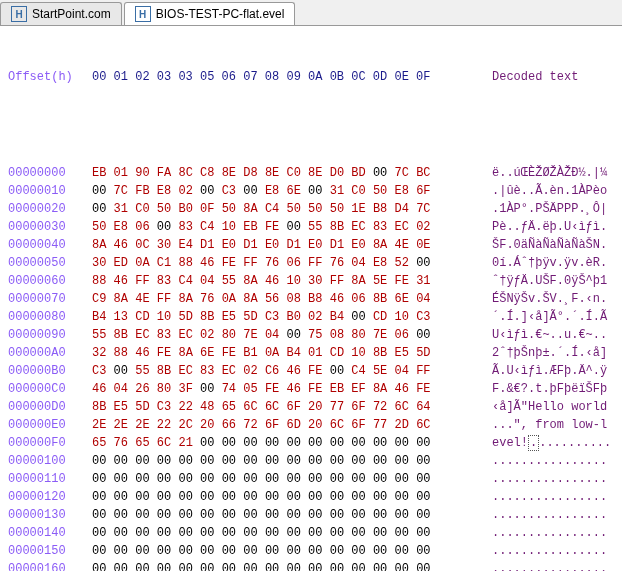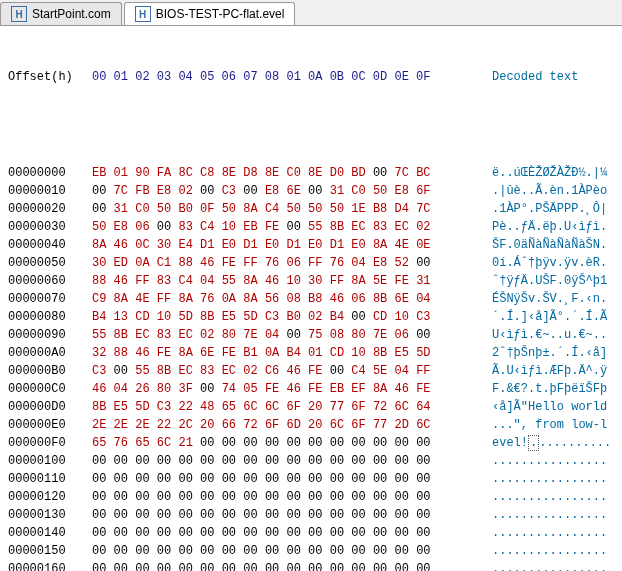--- a/index.html
+++ b/index.html
@@ -3,41 +3,41 @@
 <meta charset="utf-8">
 <style>
 html,body{margin:0;padding:0;font-family:'Courier New',monospace;font-size:12px;background:#fff;color:#000}
 .tabs{display:flex;border-bottom:1px solid #999;background:#f0f0f0;font-family:'Segoe UI',Tahoma,sans-serif;font-size:12px}
 .tab{display:flex;align-items:center;padding:3px 10px;border:1px solid #999;border-bottom:none;background:#fff;margin-right:2px;margin-top:2px;border-top-left-radius:3px;border-top-right-radius:3px;cursor:pointer}
 .tab.inactive{background:#e8e8e8}
 .tab-icon{width:14px;height:14px;margin-right:5px;display:inline-flex;align-items:center;justify-content:center;color:#3a6ea5;font-size:10px;border:1px solid #3a6ea5;font-weight:bold}
 .hex{padding:6px 8px;white-space:pre;line-height:1.5}
 .hdr{color:#1a1a8a}
 .row{display:flex}
-.off{color:#000000;width:84px}
+.off{color:#8b5cf6;width:84px}
 .bytes{width:400px}
 .nz{color:#b00000}
 .zz{color:#000}
-.dec{color:#0369a1}
+.dec{color:#701a75}
 .boxed{border:1px dotted #555;padding:0 1px}
 </style>
 </head>
 <body>
 
 <div class="tabs">
     <div class="tab inactive">
       <span class="tab-icon">H</span>
       <span>StartPoint.com</span>
     </div>
     <div class="tab">
       <span class="tab-icon">H</span>
       <span>BIOS-TEST-PC-flat.evel</span>
     </div>
   </div>
 <div class="hex">
   <div class="row hdr">
     <span class="off">Offset(h)</span>
-    <span class="bytes">00 01 02 03 04 05 06 07 08 01 0A 0B 0C 0D 0E 0F</span>
+    <span class="bytes">00 01 02 03 03 05 06 07 08 09 0A 0B 0C 0D 0E 0F</span>
     <span class="dec">Decoded text</span>
   </div>
   <div style="height:6px"></div>
   <div id="rows"><div class="row"><span class="off">00000000</span><span class="bytes"><span class="nz">EB</span> <span class="nz">01</span> <span class="nz">90</span> <span class="nz">FA</span> <span class="nz">8C</span> <span class="nz">C8</span> <span class="nz">8E</span> <span class="nz">D8</span> <span class="nz">8E</span> <span class="nz">C0</span> <span class="nz">8E</span> <span class="nz">D0</span> <span class="nz">BD</span> <span class="zz">00</span> <span class="nz">7C</span> <span class="nz">BC</span></span><span class="dec">ë..úŒÈŽØŽÀŽĐ½.|¼</span></div><div class="row"><span class="off">00000010</span><span class="bytes"><span class="zz">00</span> <span class="nz">7C</span> <span class="nz">FB</span> <span class="nz">E8</span> <span class="nz">02</span> <span class="zz">00</span> <span class="nz">C3</span> <span class="zz">00</span> <span class="nz">E8</span> <span class="nz">6E</span> <span class="zz">00</span> <span class="nz">31</span> <span class="nz">C0</span> <span class="nz">50</span> <span class="nz">E8</span> <span class="nz">6F</span></span><span class="dec">.|ûè..Ã.èn.1ÀPèo</span></div><div class="row"><span class="off">00000020</span><span class="bytes"><span class="zz">00</span> <span class="nz">31</span> <span class="nz">C0</span> <span class="nz">50</span> <span class="nz">B0</span> <span class="nz">0F</span> <span class="nz">50</span> <span class="nz">8A</span> <span class="nz">C4</span> <span class="nz">50</span> <span class="nz">50</span> <span class="nz">50</span> <span class="nz">1E</span> <span class="nz">B8</span> <span class="nz">D4</span> <span class="nz">7C</span></span><span class="dec">.1ÀP°.PŠÄPPP.¸Ô|</span></div><div class="row"><span class="off">00000030</span><span class="bytes"><span class="nz">50</span> <span class="nz">E8</span> <span class="nz">06</span> <span class="zz">00</span> <span class="nz">83</span> <span class="nz">C4</span> <span class="nz">10</span> <span class="nz">EB</span> <span class="nz">FE</span> <span class="zz">00</span> <span class="nz">55</span> <span class="nz">8B</span> <span class="nz">EC</span> <span class="nz">83</span> <span class="nz">EC</span> <span class="nz">02</span></span><span class="dec">Pè..ƒÄ.ëþ.U‹ìƒì.</span></div><div class="row"><span class="off">00000040</span><span class="bytes"><span class="nz">8A</span> <span class="nz">46</span> <span class="nz">0C</span> <span class="nz">30</span> <span class="nz">E4</span> <span class="nz">D1</span> <span class="nz">E0</span> <span class="nz">D1</span> <span class="nz">E0</span> <span class="nz">D1</span> <span class="nz">E0</span> <span class="nz">D1</span> <span class="nz">E0</span> <span class="nz">8A</span> <span class="nz">4E</span> <span class="nz">0E</span></span><span class="dec">ŠF.0äÑàÑàÑàÑàŠN.</span></div><div class="row"><span class="off">00000050</span><span class="bytes"><span class="nz">30</span> <span class="nz">ED</span> <span class="nz">0A</span> <span class="nz">C1</span> <span class="nz">88</span> <span class="nz">46</span> <span class="nz">FE</span> <span class="nz">FF</span> <span class="nz">76</span> <span class="nz">06</span> <span class="nz">FF</span> <span class="nz">76</span> <span class="nz">04</span> <span class="nz">E8</span> <span class="nz">52</span> <span class="zz">00</span></span><span class="dec">0í.Áˆ†þÿv.ÿv.èR.</span></div><div class="row"><span class="off">00000060</span><span class="bytes"><span class="nz">88</span> <span class="nz">46</span> <span class="nz">FF</span> <span class="nz">83</span> <span class="nz">C4</span> <span class="nz">04</span> <span class="nz">55</span> <span class="nz">8A</span> <span class="nz">46</span> <span class="nz">10</span> <span class="nz">30</span> <span class="nz">FF</span> <span class="nz">8A</span> <span class="nz">5E</span> <span class="nz">FE</span> <span class="nz">31</span></span><span class="dec">ˆ†ÿƒÄ.UŠF.0ÿŠ^þ1</span></div><div class="row"><span class="off">00000070</span><span class="bytes"><span class="nz">C9</span> <span class="nz">8A</span> <span class="nz">4E</span> <span class="nz">FF</span> <span class="nz">8A</span> <span class="nz">76</span> <span class="nz">0A</span> <span class="nz">8A</span> <span class="nz">56</span> <span class="nz">08</span> <span class="nz">B8</span> <span class="nz">46</span> <span class="nz">06</span> <span class="nz">8B</span> <span class="nz">6E</span> <span class="nz">04</span></span><span class="dec">ÉŠNÿŠv.ŠV.¸F.‹n.</span></div><div class="row"><span class="off">00000080</span><span class="bytes"><span class="nz">B4</span> <span class="nz">13</span> <span class="nz">CD</span> <span class="nz">10</span> <span class="nz">5D</span> <span class="nz">8B</span> <span class="nz">E5</span> <span class="nz">5D</span> <span class="nz">C3</span> <span class="nz">B0</span> <span class="nz">02</span> <span class="nz">B4</span> <span class="zz">00</span> <span class="nz">CD</span> <span class="nz">10</span> <span class="nz">C3</span></span><span class="dec">´.Í.]‹å]Ã°.´.Í.Ã</span></div><div class="row"><span class="off">00000090</span><span class="bytes"><span class="nz">55</span> <span class="nz">8B</span> <span class="nz">EC</span> <span class="nz">83</span> <span class="nz">EC</span> <span class="nz">02</span> <span class="nz">80</span> <span class="nz">7E</span> <span class="nz">04</span> <span class="zz">00</span> <span class="nz">75</span> <span class="nz">08</span> <span class="nz">80</span> <span class="nz">7E</span> <span class="nz">06</span> <span class="zz">00</span></span><span class="dec">U‹ìƒì.€~..u.€~..</span></div><div class="row"><span class="off">000000A0</span><span class="bytes"><span class="nz">32</span> <span class="nz">88</span> <span class="nz">46</span> <span class="nz">FE</span> <span class="nz">8A</span> <span class="nz">6E</span> <span class="nz">FE</span> <span class="nz">B1</span> <span class="nz">0A</span> <span class="nz">B4</span> <span class="nz">01</span> <span class="nz">CD</span> <span class="nz">10</span> <span class="nz">8B</span> <span class="nz">E5</span> <span class="nz">5D</span></span><span class="dec">2ˆ†þŠnþ±.´.Í.‹å]</span></div><div class="row"><span class="off">000000B0</span><span class="bytes"><span class="nz">C3</span> <span class="zz">00</span> <span class="nz">55</span> <span class="nz">8B</span> <span class="nz">EC</span> <span class="nz">83</span> <span class="nz">EC</span> <span class="nz">02</span> <span class="nz">C6</span> <span class="nz">46</span> <span class="nz">FE</span> <span class="zz">00</span> <span class="nz">C4</span> <span class="nz">5E</span> <span class="nz">04</span> <span class="nz">FF</span></span><span class="dec">Ã.U‹ìƒì.ÆFþ.Ä^.ÿ</span></div><div class="row"><span class="off">000000C0</span><span class="bytes"><span class="nz">46</span> <span class="nz">04</span> <span class="nz">26</span> <span class="nz">80</span> <span class="nz">3F</span> <span class="zz">00</span> <span class="nz">74</span> <span class="nz">05</span> <span class="nz">FE</span> <span class="nz">46</span> <span class="nz">FE</span> <span class="nz">EB</span> <span class="nz">EF</span> <span class="nz">8A</span> <span class="nz">46</span> <span class="nz">FE</span></span><span class="dec">F.&amp;€?.t.þFþëïŠFþ</span></div><div class="row"><span class="off">000000D0</span><span class="bytes"><span class="nz">8B</span> <span class="nz">E5</span> <span class="nz">5D</span> <span class="nz">C3</span> <span class="nz">22</span> <span class="nz">48</span> <span class="nz">65</span> <span class="nz">6C</span> <span class="nz">6C</span> <span class="nz">6F</span> <span class="nz">20</span> <span class="nz">77</span> <span class="nz">6F</span> <span class="nz">72</span> <span class="nz">6C</span> <span class="nz">64</span></span><span class="dec">‹å]Ã"Hello world</span></div><div class="row"><span class="off">000000E0</span><span class="bytes"><span class="nz">2E</span> <span class="nz">2E</span> <span class="nz">2E</span> <span class="nz">22</span> <span class="nz">2C</span> <span class="nz">20</span> <span class="nz">66</span> <span class="nz">72</span> <span class="nz">6F</span> <span class="nz">6D</span> <span class="nz">20</span> <span class="nz">6C</span> <span class="nz">6F</span> <span class="nz">77</span> <span class="nz">2D</span> <span class="nz">6C</span></span><span class="dec">...", from low-l</span></div><div class="row"><span class="off">000000F0</span><span class="bytes"><span class="nz">65</span> <span class="nz">76</span> <span class="nz">65</span> <span class="nz">6C</span> <span class="nz">21</span> <span class="zz">00</span> <span class="zz">00</span> <span class="zz">00</span> <span class="zz">00</span> <span class="zz">00</span> <span class="zz">00</span> <span class="zz">00</span> <span class="zz">00</span> <span class="zz">00</span> <span class="zz">00</span> <span class="zz">00</span></span><span class="dec"><span>evel!</span><span class="boxed">.</span><span>..........</span></span></div><div class="row"><span class="off">00000100</span><span class="bytes"><span class="zz">00</span> <span class="zz">00</span> <span class="zz">00</span> <span class="zz">00</span> <span class="zz">00</span> <span class="zz">00</span> <span class="zz">00</span> <span class="zz">00</span> <span class="zz">00</span> <span class="zz">00</span> <span class="zz">00</span> <span class="zz">00</span> <span class="zz">00</span> <span class="zz">00</span> <span class="zz">00</span> <span class="zz">00</span></span><span class="dec">................</span></div><div class="row"><span class="off">00000110</span><span class="bytes"><span class="zz">00</span> <span class="zz">00</span> <span class="zz">00</span> <span class="zz">00</span> <span class="zz">00</span> <span class="zz">00</span> <span class="zz">00</span> <span class="zz">00</span> <span class="zz">00</span> <span class="zz">00</span> <span class="zz">00</span> <span class="zz">00</span> <span class="zz">00</span> <span class="zz">00</span> <span class="zz">00</span> <span class="zz">00</span></span><span class="dec">................</span></div><div class="row"><span class="off">00000120</span><span class="bytes"><span class="zz">00</span> <span class="zz">00</span> <span class="zz">00</span> <span class="zz">00</span> <span class="zz">00</span> <span class="zz">00</span> <span class="zz">00</span> <span class="zz">00</span> <span class="zz">00</span> <span class="zz">00</span> <span class="zz">00</span> <span class="zz">00</span> <span class="zz">00</span> <span class="zz">00</span> <span class="zz">00</span> <span class="zz">00</span></span><span class="dec">................</span></div><div class="row"><span class="off">00000130</span><span class="bytes"><span class="zz">00</span> <span class="zz">00</span> <span class="zz">00</span> <span class="zz">00</span> <span class="zz">00</span> <span class="zz">00</span> <span class="zz">00</span> <span class="zz">00</span> <span class="zz">00</span> <span class="zz">00</span> <span class="zz">00</span> <span class="zz">00</span> <span class="zz">00</span> <span class="zz">00</span> <span class="zz">00</span> <span class="zz">00</span></span><span class="dec">................</span></div><div class="row"><span class="off">00000140</span><span class="bytes"><span class="zz">00</span> <span class="zz">00</span> <span class="zz">00</span> <span class="zz">00</span> <span class="zz">00</span> <span class="zz">00</span> <span class="zz">00</span> <span class="zz">00</span> <span class="zz">00</span> <span class="zz">00</span> <span class="zz">00</span> <span class="zz">00</span> <span class="zz">00</span> <span class="zz">00</span> <span class="zz">00</span> <span class="zz">00</span></span><span class="dec">................</span></div><div class="row"><span class="off">00000150</span><span class="bytes"><span class="zz">00</span> <span class="zz">00</span> <span class="zz">00</span> <span class="zz">00</span> <span class="zz">00</span> <span class="zz">00</span> <span class="zz">00</span> <span class="zz">00</span> <span class="zz">00</span> <span class="zz">00</span> <span class="zz">00</span> <span class="zz">00</span> <span class="zz">00</span> <span class="zz">00</span> <span class="zz">00</span> <span class="zz">00</span></span><span class="dec">................</span></div><div class="row"><span class="off">00000160</span><span class="bytes"><span class="zz">00</span> <span class="zz">00</span> <span class="zz">00</span> <span class="zz">00</span> <span class="zz">00</span> <span class="zz">00</span> <span class="zz">00</span> <span class="zz">00</span> <span class="zz">00</span> <span class="zz">00</span> <span class="zz">00</span> <span class="zz">00</span> <span class="zz">00</span> <span class="zz">00</span> <span class="zz">00</span> <span class="zz">00</span></span><span class="dec">................</span></div></div>
 </div>
 
 </body></html>

